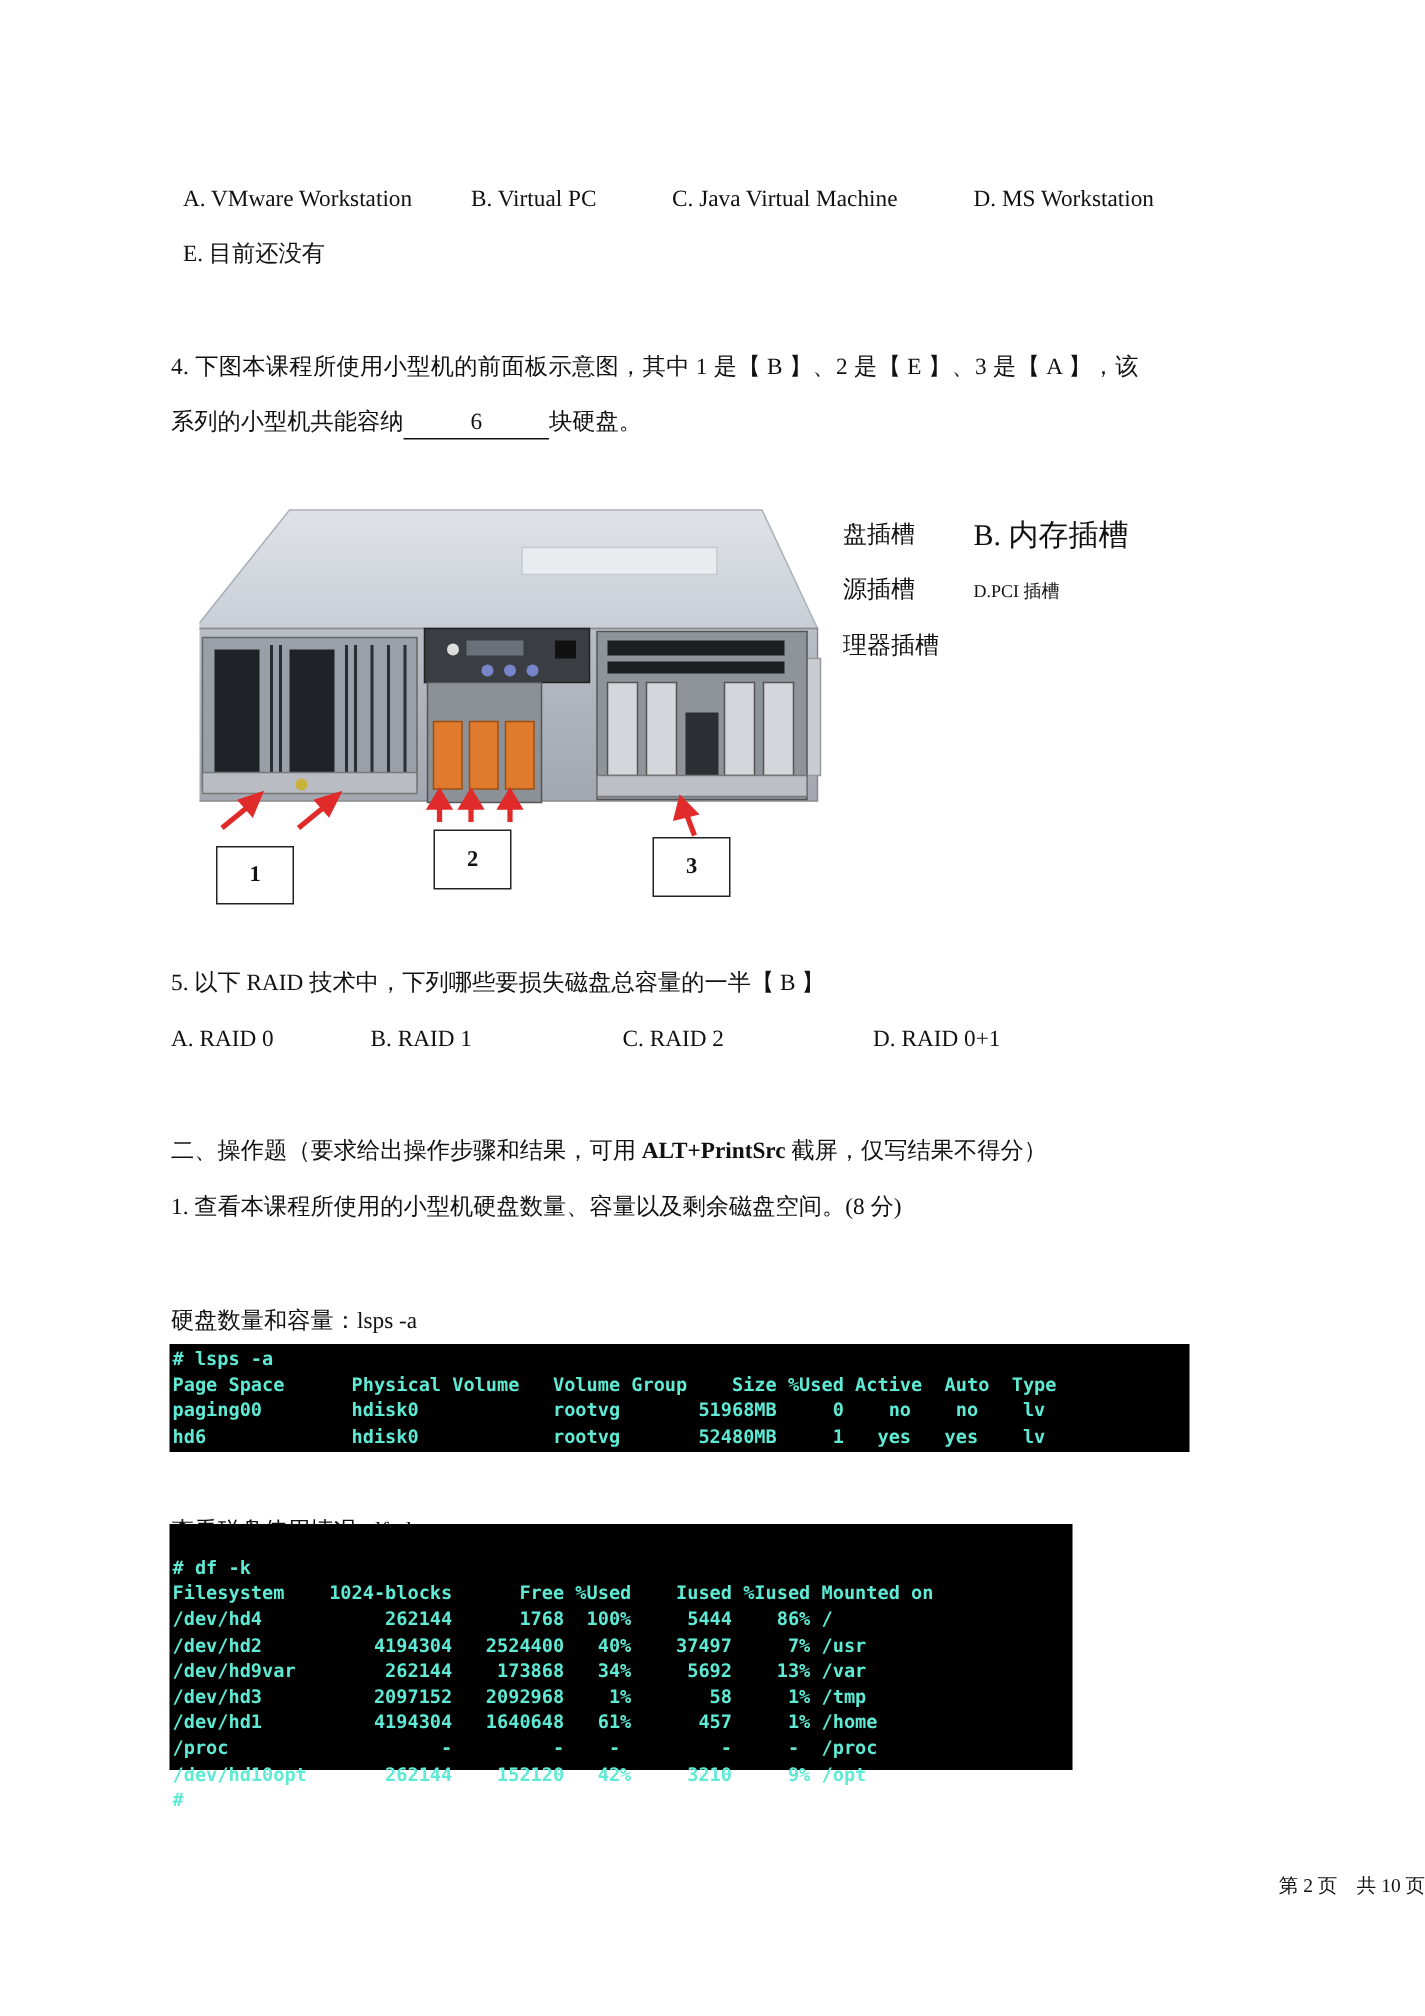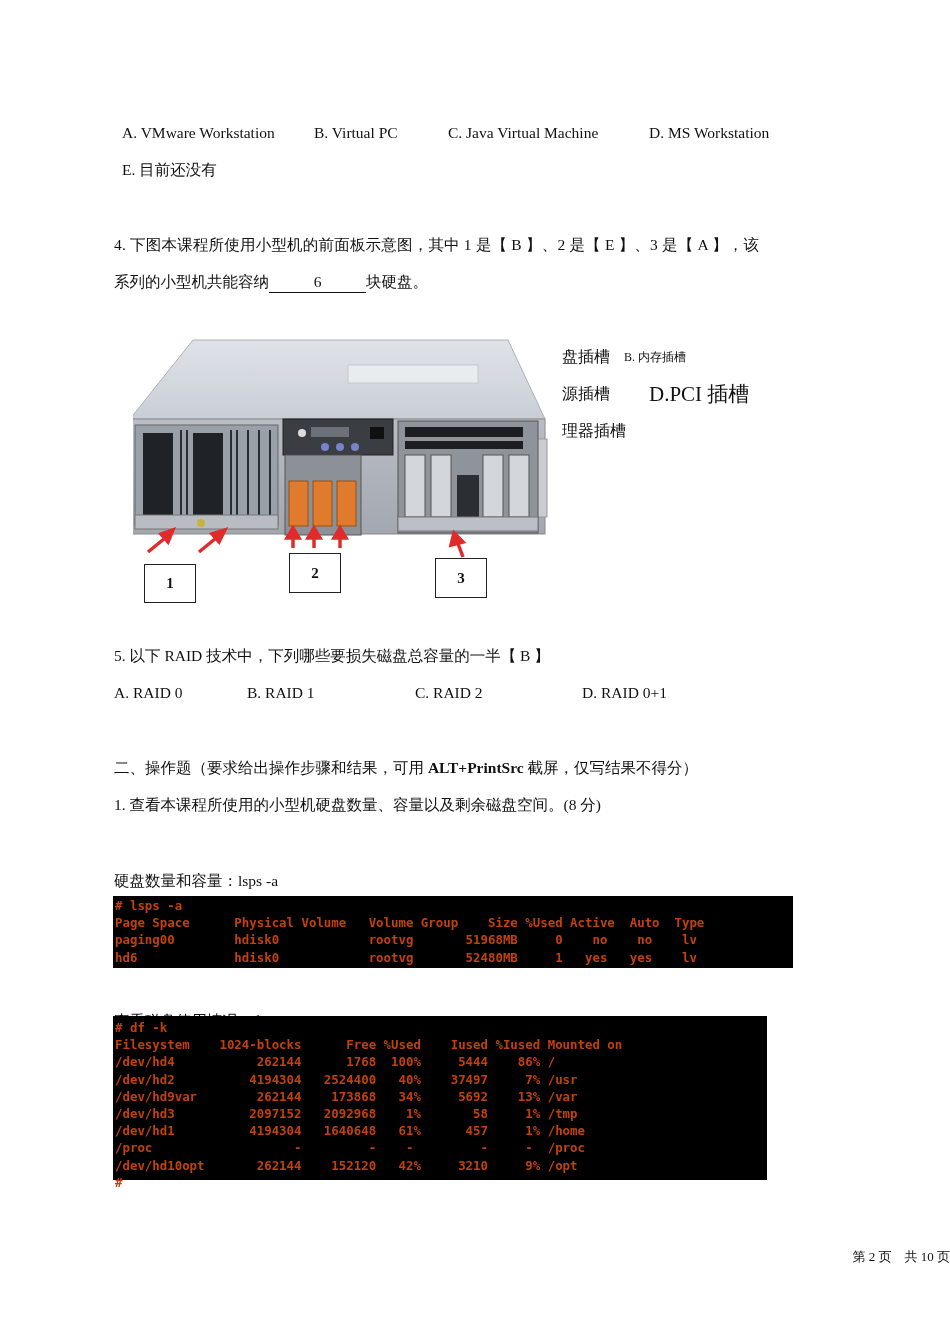--- a/index.html
+++ b/index.html
@@ -3,21 +3,21 @@
 <meta charset="utf-8">
 <style>
   html, body { margin:0; padding:0; background:#fff; }
   body { width:950px; height:1344px; position:relative; overflow:hidden;
          font-family:"Liberation Serif","DejaVu Serif",serif; color:#111; }
   .abs { position:absolute; white-space:nowrap; }
   .txt { font-size:15.5px; line-height:20px; }
   .opt-row span { position:absolute; }
   .bold { font-weight:bold; }
   .blank { display:inline-block; border-bottom:1px solid #111; text-align:center; }
-  .term { position:absolute; background:#000; color:#c2410c;
+  .term { position:absolute; background:#000; color:#5eead4;
           font-family:"DejaVu Sans Mono","Liberation Mono",monospace;
           font-weight:bold; font-size:12.4px; line-height:17.2px; padding:1px 2px; box-sizing:border-box; }
   .term pre { margin:0; font:inherit; white-space:pre; }
   .img-box { position:absolute; left:133px; top:335px; width:415px; height:270px; }
   .label-box { position:absolute; background:#fff; border:1.2px solid #222; font-weight:bold;
                font-size:15px; text-align:center; font-family:"Liberation Serif",serif; }
 </style>
 </head>
 <body>
 
@@ -28,23 +28,23 @@
   <span style="left:649px;">D. MS Workstation</span>
 </div>
 <div class="abs txt" style="left:122px;top:160px;">E.  目前还没有</div>
 
 <div class="abs txt" style="left:114px;top:235px;letter-spacing:0.2px;">4.  下图本课程所使用小型机的前面板示意图，其中 1 是【  B   】、2 是【  E   】、3 是【  A   】，该</div>
 <div class="abs txt" style="left:114px;top:272px;">
   <span>系列的小型机共能容纳</span><span class="blank" style="width:97px;">6</span><span>块硬盘。</span>
 </div>
 
 <div class="abs txt" style="left:562px;top:347px;font-size:16px;">盘插槽</div>
-<div class="abs txt" style="left:624px;top:347px;font-size:12px;">B.  内存插槽</div>
+<div class="abs txt" style="left:649px;top:347px;font-size:20px;">B.  内存插槽</div>
 <div class="abs txt" style="left:562px;top:384px;font-size:16px;">源插槽</div>
-<div class="abs txt" style="left:649px;top:384px;font-size:21px;">D.PCI 插槽</div>
+<div class="abs txt" style="left:649px;top:384px;font-size:12px;">D.PCI 插槽</div>
 <div class="abs txt" style="left:562px;top:421px;font-size:16px;">理器插槽</div>
 
 <div class="img-box">
   <svg width="415" height="270" viewBox="0 0 415 270">
     <defs>
       <linearGradient id="top" x1="0" y1="0" x2="0" y2="1">
         <stop offset="0" stop-color="#dfe3e8"></stop>
         <stop offset="1" stop-color="#c9ced6"></stop>
       </linearGradient>
       <linearGradient id="front" x1="0" y1="0" x2="0" y2="1">
@@ -136,21 +136,21 @@
 
 <div class="abs txt" style="left:114px;top:871px;">硬盘数量和容量：lsps -a</div>
 <div class="term" style="left:113px;top:896px;width:680px;height:72px;">
   <pre># lsps -a
 Page Space      Physical Volume   Volume Group    Size %Used Active  Auto  Type
 paging00        hdisk0            rootvg       51968MB     0    no    no    lv
 hd6             hdisk0            rootvg       52480MB     1   yes   yes    lv</pre>
 </div>
 
 <div class="abs txt" style="left:114px;top:983px;margin-top:28px;">查看磁盘使用情况: df –k</div>
-<div class="term" style="left:113px;top:1016px;width:654px;height:164px;padding-top:3px;">
+<div class="term" style="left:113px;top:1016px;width:602px;height:164px;padding-top:20px;">
   <pre># df -k
 Filesystem    1024-blocks      Free %Used    Iused %Iused Mounted on
 /dev/hd4           262144      1768  100%     5444    86% /
 /dev/hd2          4194304   2524400   40%    37497     7% /usr
 /dev/hd9var        262144    173868   34%     5692    13% /var
 /dev/hd3          2097152   2092968    1%       58     1% /tmp
 /dev/hd1          4194304   1640648   61%      457     1% /home
 /proc                   -         -    -         -     -  /proc
 /dev/hd10opt       262144    152120   42%     3210     9% /opt
 #</pre>

